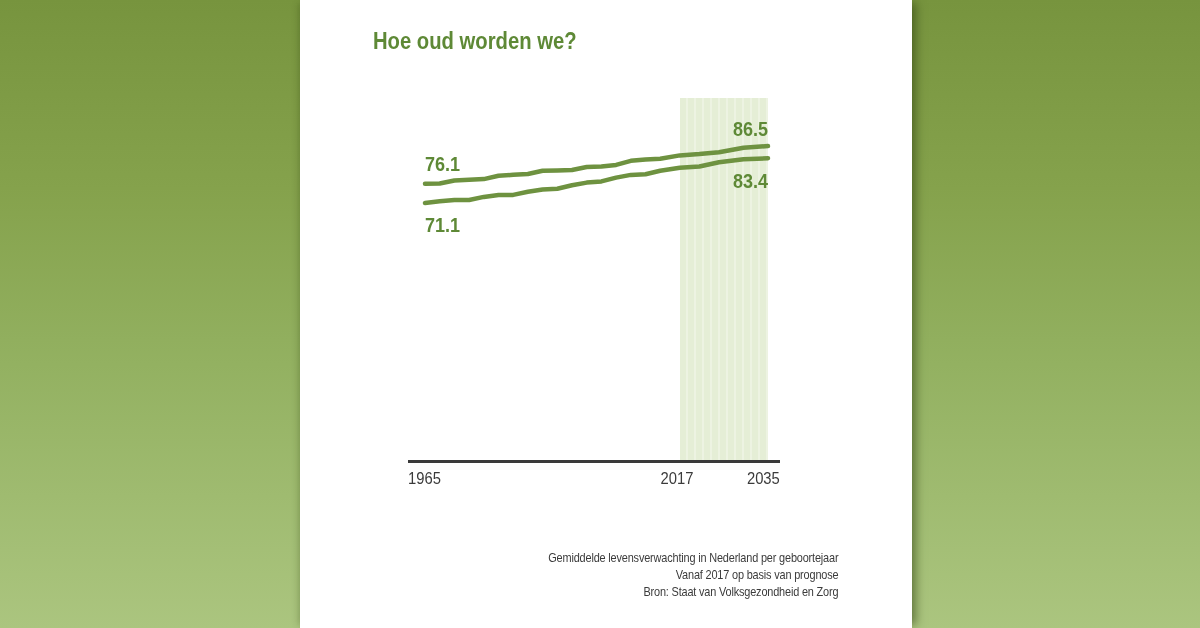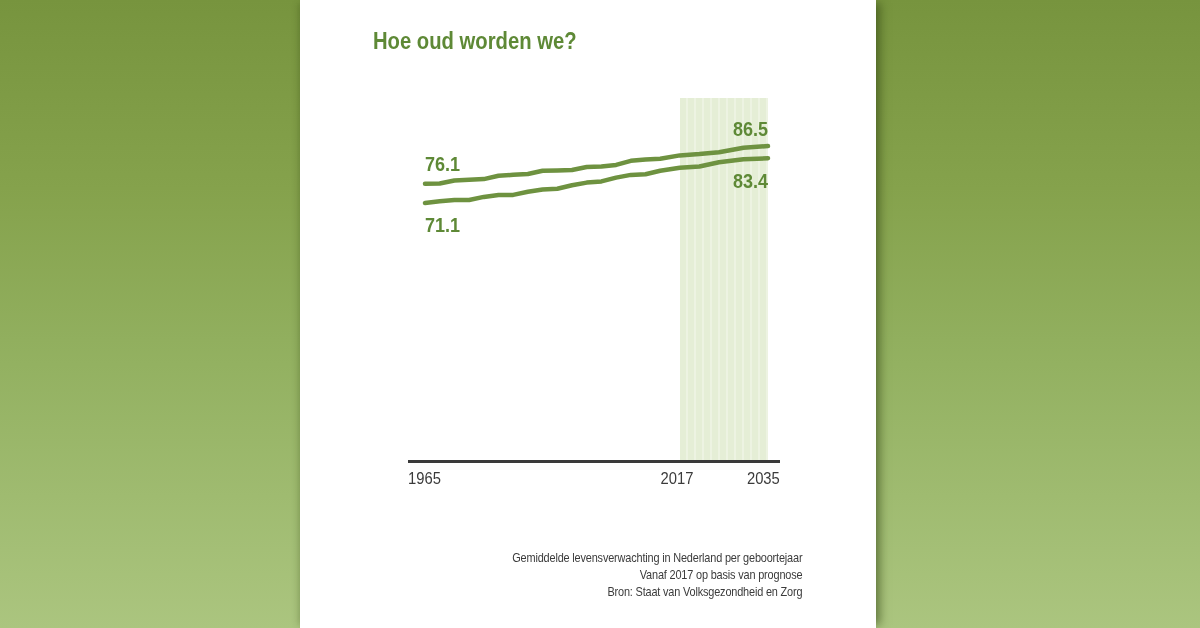--- a/index.html
+++ b/index.html
@@ -6,20 +6,21 @@
   body{
     width:1200px;height:628px;overflow:hidden;
     font-family:"Liberation Sans", sans-serif;
     background:linear-gradient(180deg,#77943e 0%,#85a24c 30%,#93b161 58%,#abc57f 100%);
     position:relative;
   }
   .panel{
     position:absolute;left:300px;top:0;width:576px;height:628px;
     background:#ffffff;
     box-shadow:7px 0 9px -3px rgba(42,60,12,0.55), -4px 0 7px -3px rgba(42,60,12,0.30);
+    padding-left:36px;
   }
   .title{
     position:absolute;left:73px;top:28px;margin:0;
     font-size:23px;font-weight:bold;color:#5e8936;
     transform:scaleX(0.88);transform-origin:left top;white-space:nowrap;
   }
   .chart{position:absolute;left:0;top:0;width:576px;height:628px;}
   .band{
     position:absolute;left:380px;top:98px;width:88px;height:364px;
     background:repeating-linear-gradient(90deg,#e5eed6 0px,#e5eed6 6px,#edf3e2 6px,#edf3e2 8px);

